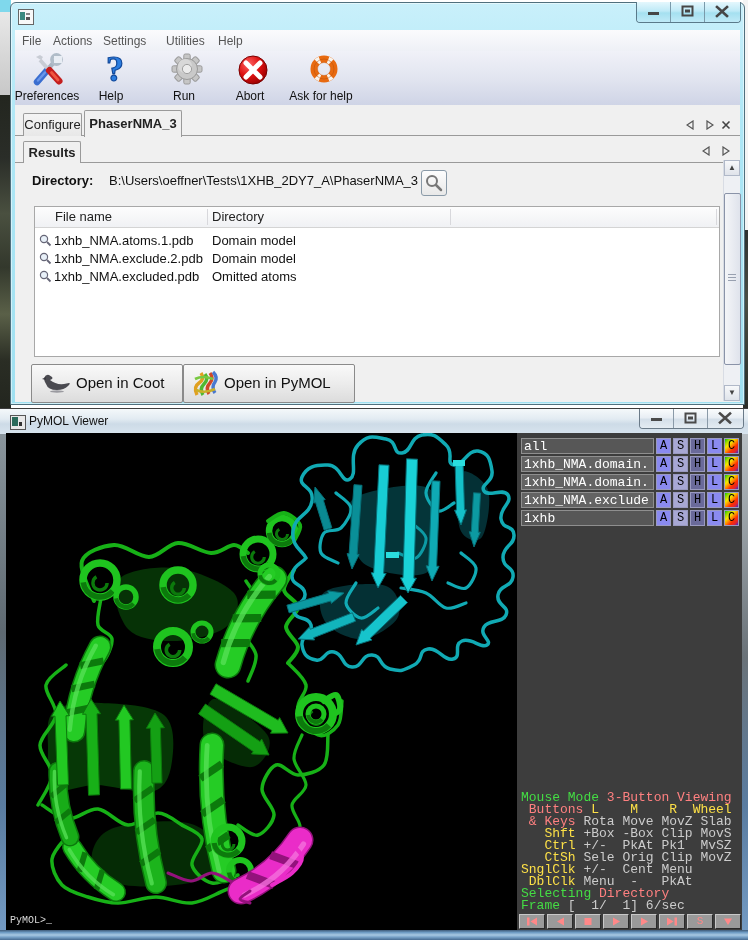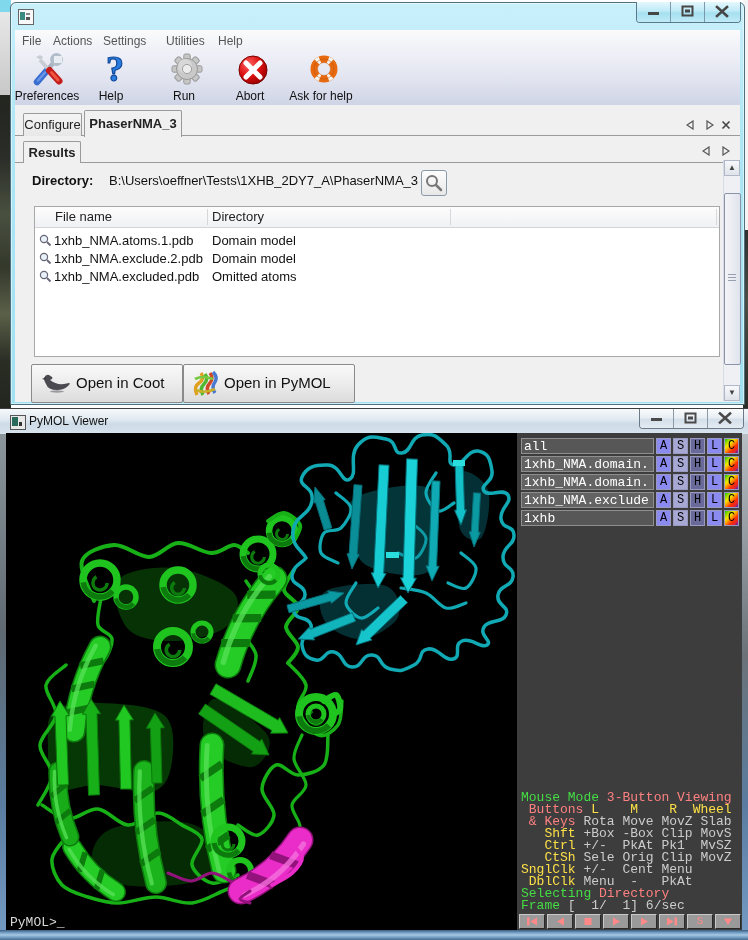--- a/index.html
+++ b/index.html
@@ -71,21 +71,21 @@
 #w2text{position:absolute;left:29px;top:5px;font-size:12px;color:#111;}
 #w2btns{left:639px;top:0;}
 .capbtn2{width:33px;height:100%;background:linear-gradient(#fafcfd 0%,#e8eef4 45%,#d4dfe9 55%,#e4ecf2 100%);
   border-right:1px solid #8a9aa8;position:relative;}
 .capbtn2:last-child{border-right:none;width:35px;}
 .capgrp2{position:absolute;top:0;height:19px;border:1px solid #6a7a88;border-top:none;
   border-radius:0 0 4px 4px;display:flex;overflow:hidden;}
 
 #vp{left:6px;top:25px;width:511px;height:497px;background:#000;}
 #prompt{position:absolute;left:4px;top:482px;color:#d8d8d8;
-  font-family:"Liberation Mono",monospace;font-size:13px;}
+  font-family:"Liberation Mono",monospace;font-size:10px;}
 
 #rp{left:517px;top:25px;width:225px;height:497px;background:#3d3d3d;font-family:"Liberation Mono",monospace;}
 .oname{position:absolute;left:4px;width:133px;height:16px;background:#636363;border:1px solid #8f8f8f;
   box-sizing:border-box;color:#fff;font-size:13px;line-height:15px;padding-left:2px;white-space:pre;overflow:hidden;}
 .obtn{position:absolute;width:15px;height:16px;box-sizing:border-box;border:1px solid #9a9ac0;
   color:#000;font-size:12px;line-height:15px;text-align:center;}
 .bA,.bL{background:#8a8af0;}
 .bS{background:#a8a8d4;}
 .bH{background:#6a6a9a;}
 .bC{background:linear-gradient(135deg,#16c400 0%,#9cd800 18%,#f2ea00 34%,#ff9000 50%,#ff3000 66%,#e02430 84%,#3428d8 100%);}

